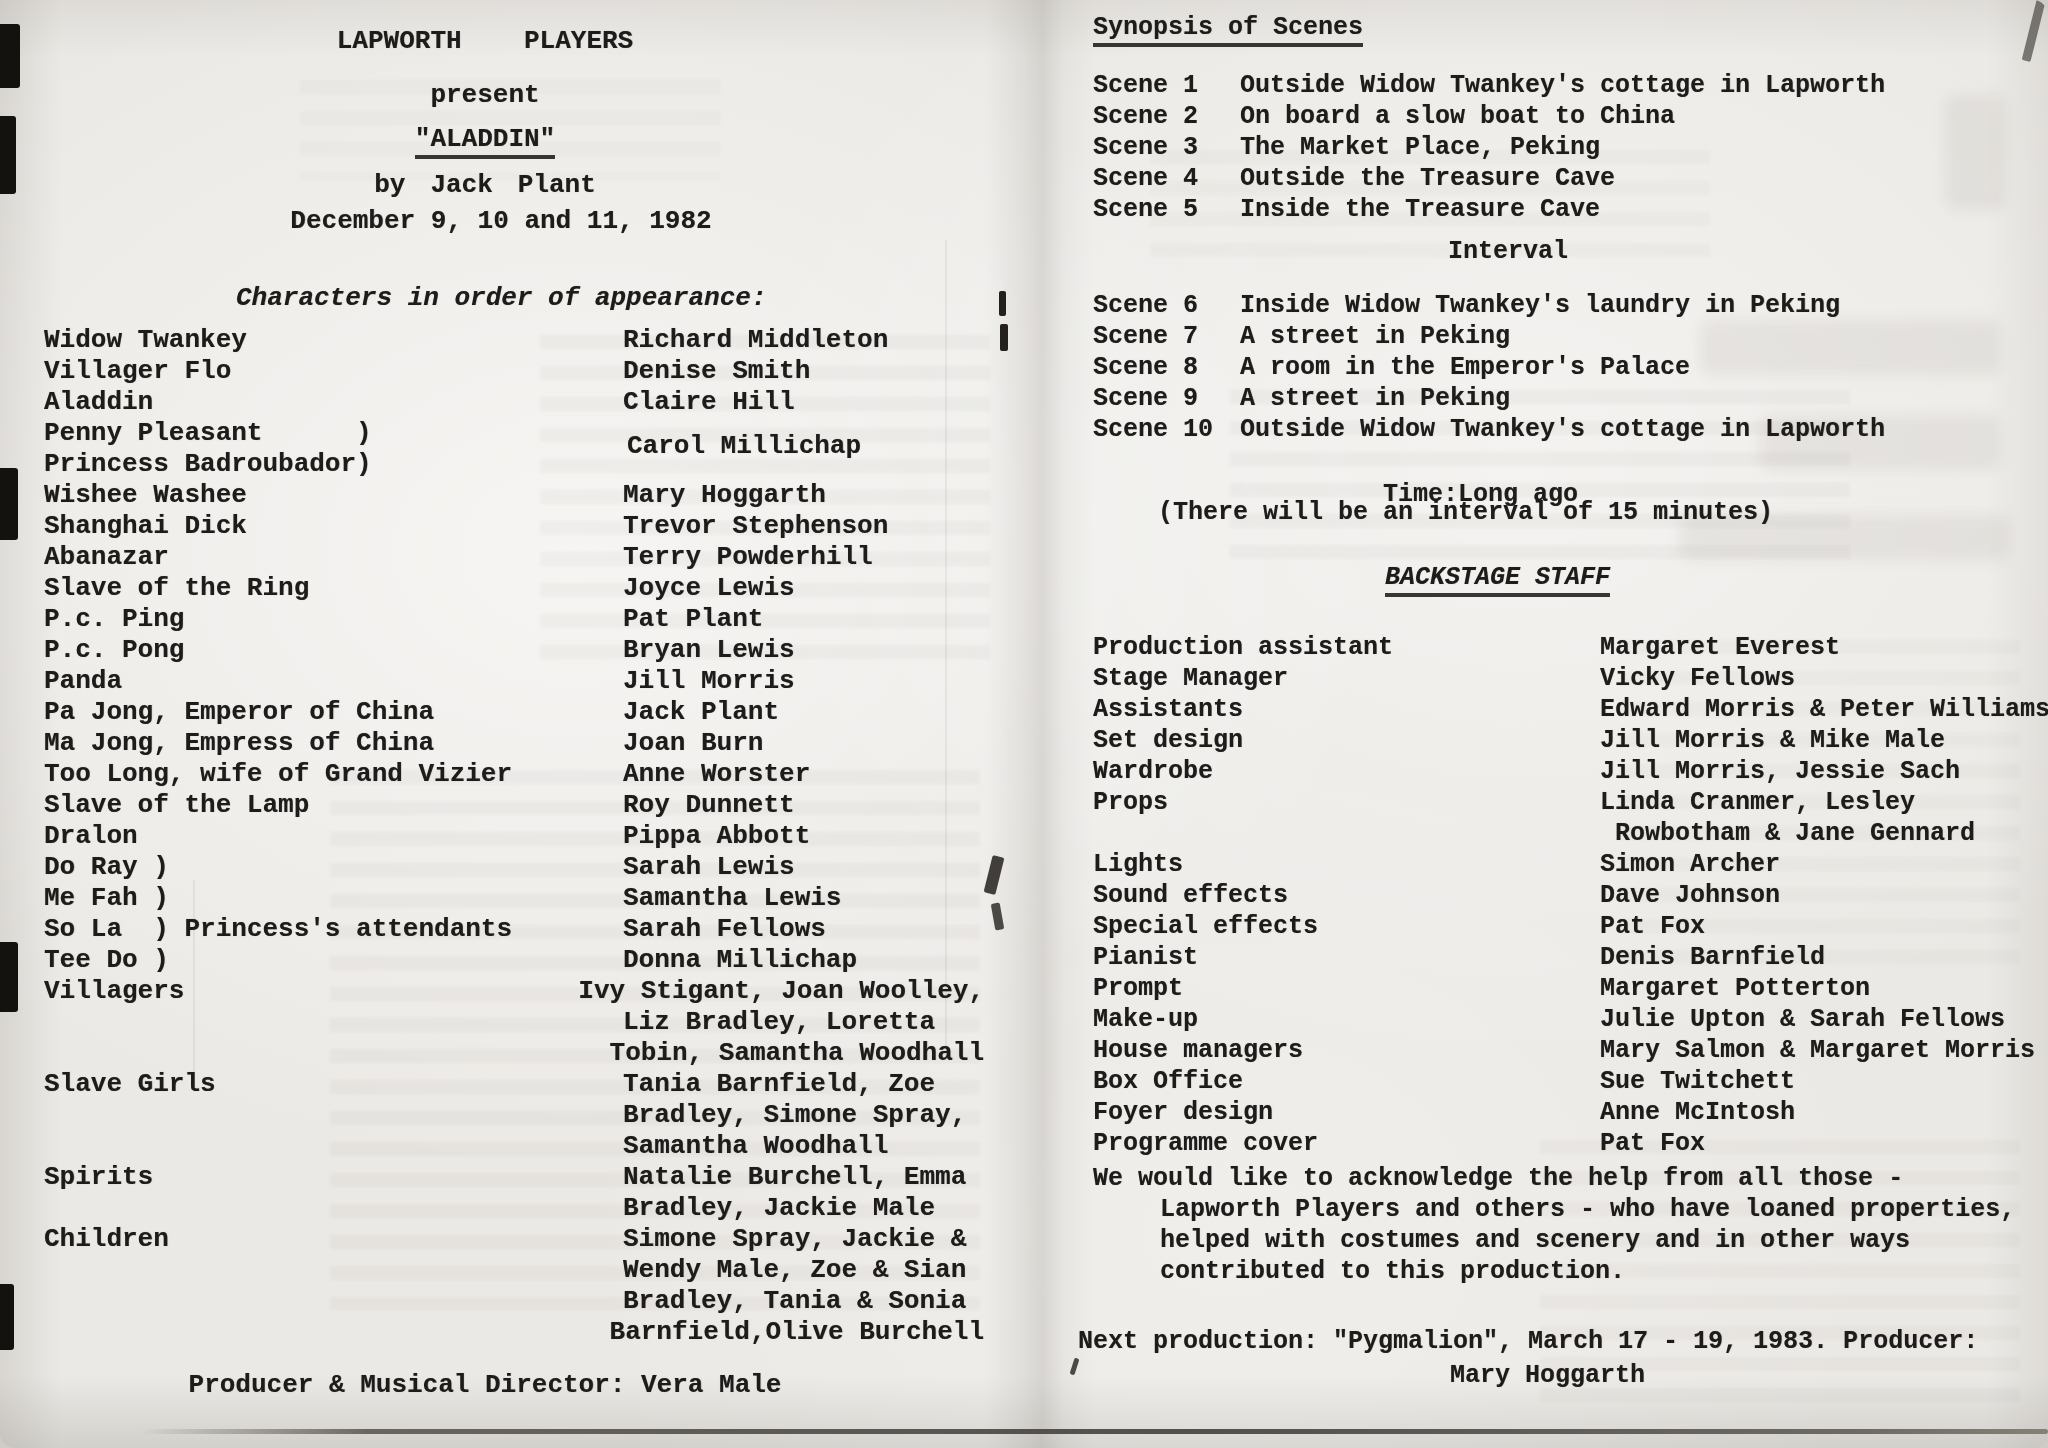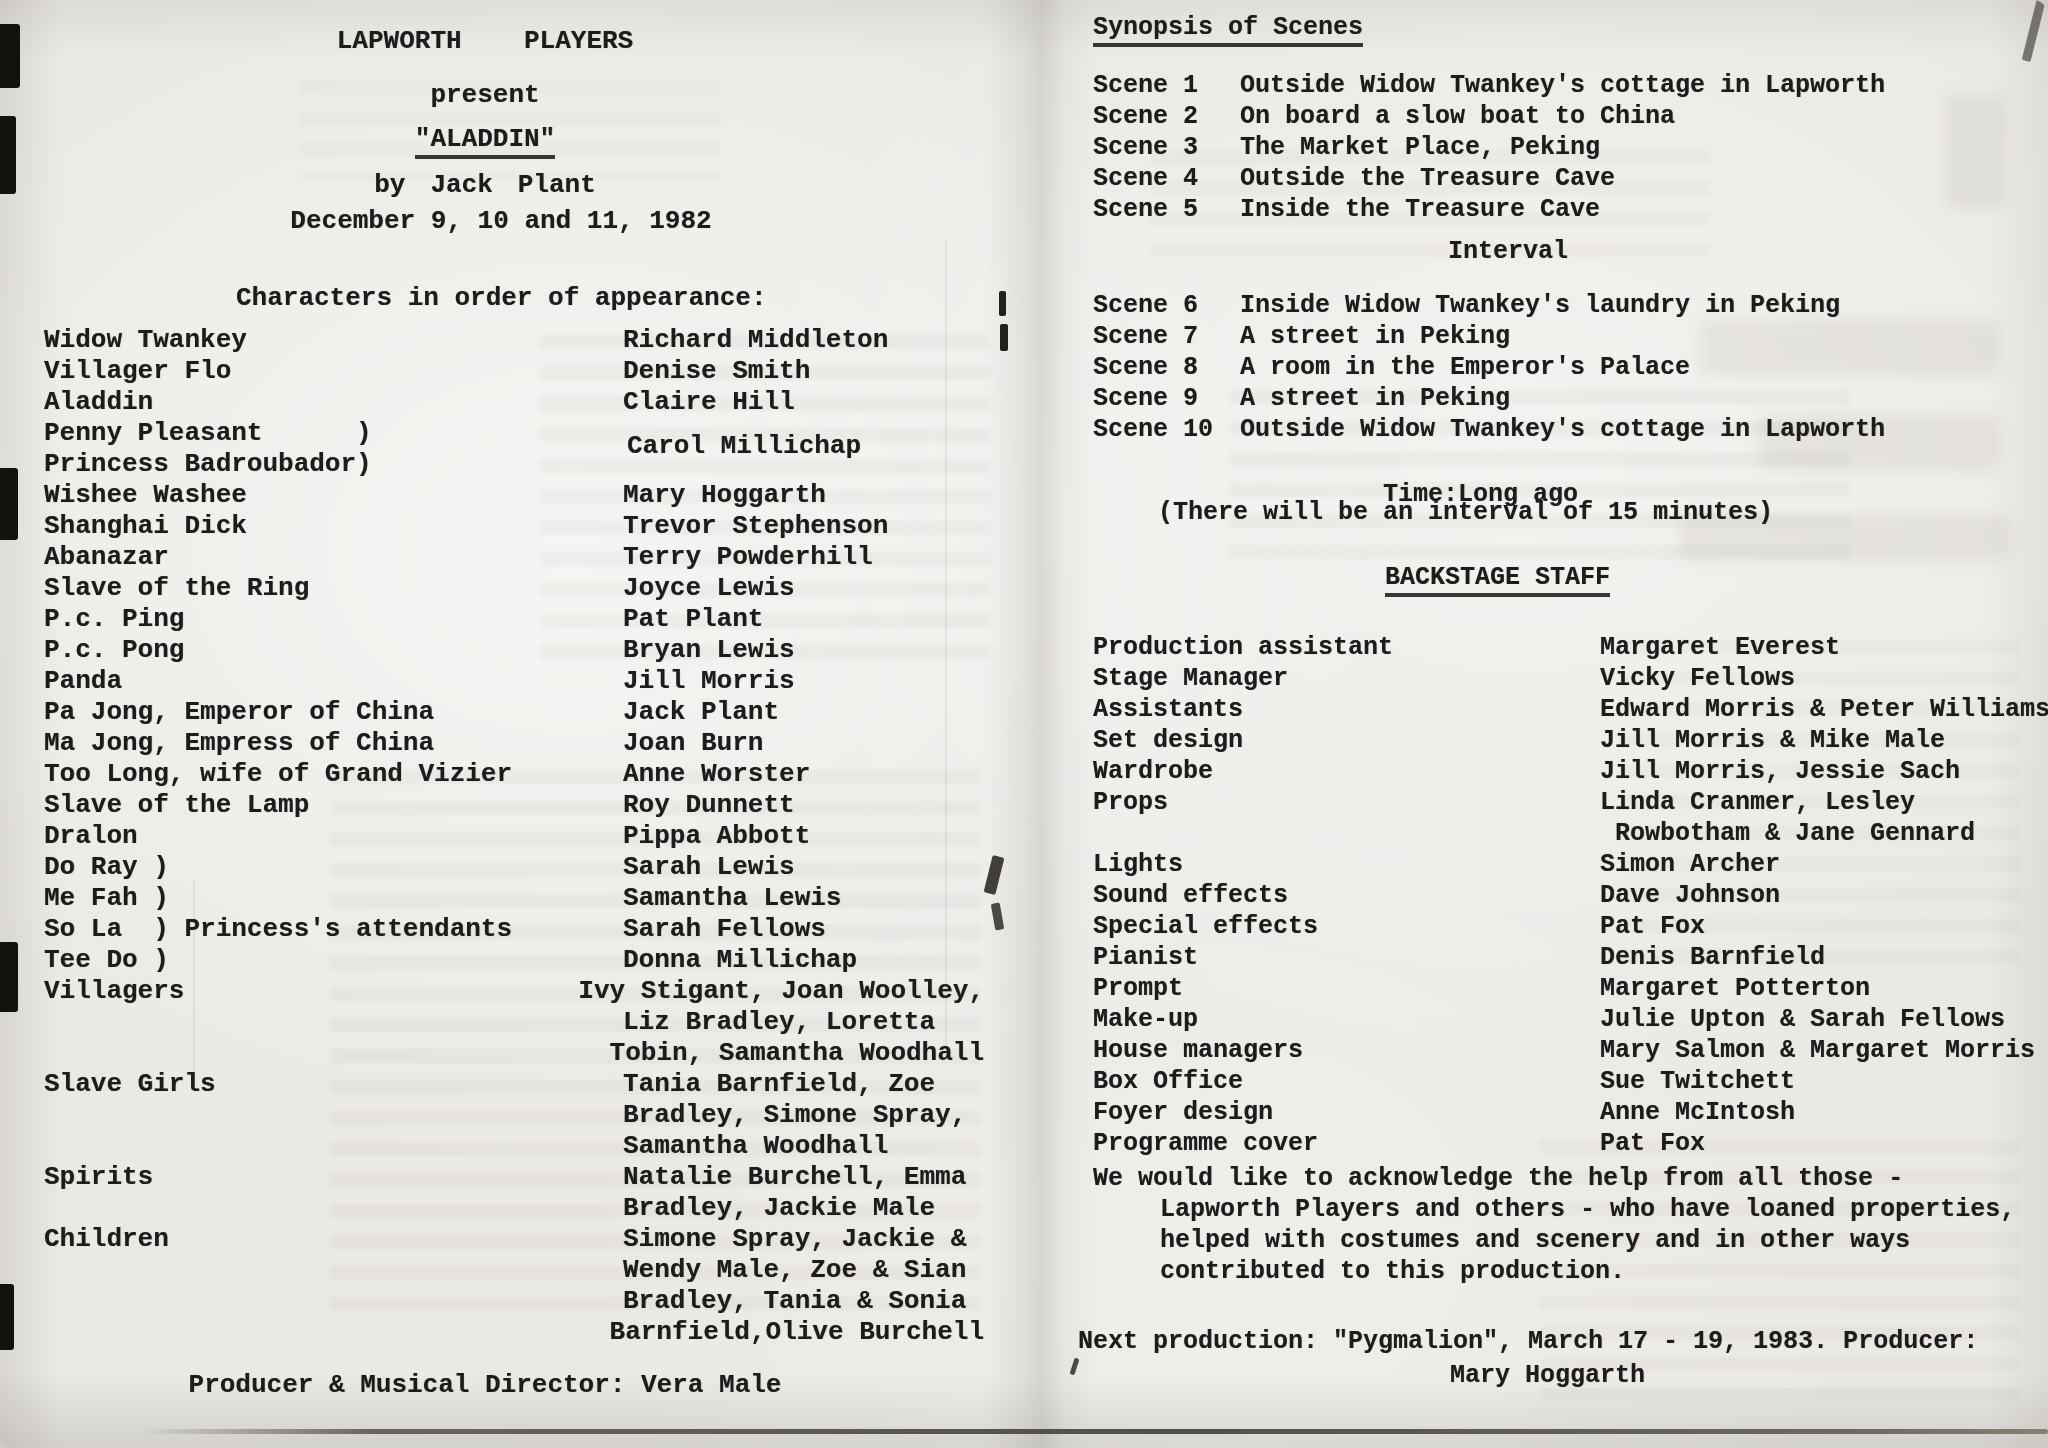--- a/index.html
+++ b/index.html
@@ -66,21 +66,21 @@
   <div class="crease" style="left:193px;top:880px;height:200px;"></div>
 
   <section>
     <div class="t lp abs center" style="left:40px;top:26px;width:890px;word-spacing:3ch;">LAPWORTH PLAYERS</div>
     <div class="t lp abs center" style="left:40px;top:80px;width:890px;">present</div>
     <div class="abs center" style="left:40px;top:124px;width:890px;">
       <span class="t lp u">"ALADDIN"</span>
     </div>
     <div class="t lp abs center" style="left:40px;top:170px;width:890px;word-spacing:0.6ch;">by Jack Plant</div>
     <div class="t lp abs center" style="left:56px;top:206px;width:890px;">December 9, 10 and 11, 1982</div>
-    <div class="t lp abs" style="left:236px;top:283px;">Characters in order of appearance:</div>
+    <div class="t lp abs" style="left:236px;top:283px;font-style:italic;">Characters in order of appearance:</div>
 
     <div class="abs" style="left:44px;top:325px;width:940px;" id="cast-list">
   <div class="row cast-row">
     <span class="t lp role">Widow Twankey</span>
     <span class="t lp actor">Richard Middleton</span>
   </div>
 
   <div class="row cast-row">
     <span class="t lp role">Villager Flo</span>
     <span class="t lp actor">Denise Smith</span>
@@ -306,21 +306,21 @@
     <span class="t rp sdesc">Outside Widow Twankey's cottage in Lapworth</span>
   </div>
 </div>
 
     <div class="t rp abs" style="left:1285px;top:448px;">
       <span class="time-label">Time:</span><span>Long ago</span>
     </div>
 
     <div class="t rp abs" style="left:1158px;top:497px;">(There will be an interval of 15 minutes)</div>
 
-    <div class="abs" style="left:1385px;top:562px;">
+    <div class="abs" style="left:1385px;top:562px;font-style:italic;">
       <span class="t rp u">BACKSTAGE STAFF</span>
     </div>
 
     <div class="abs" style="left:1093px;top:632px;" id="staff-list">
   <div class="row staff-row">
     <span class="t rp role">Production assistant</span>
     <span class="t rp name">Margaret Everest</span>
   </div>
 
   <div class="row staff-row">

